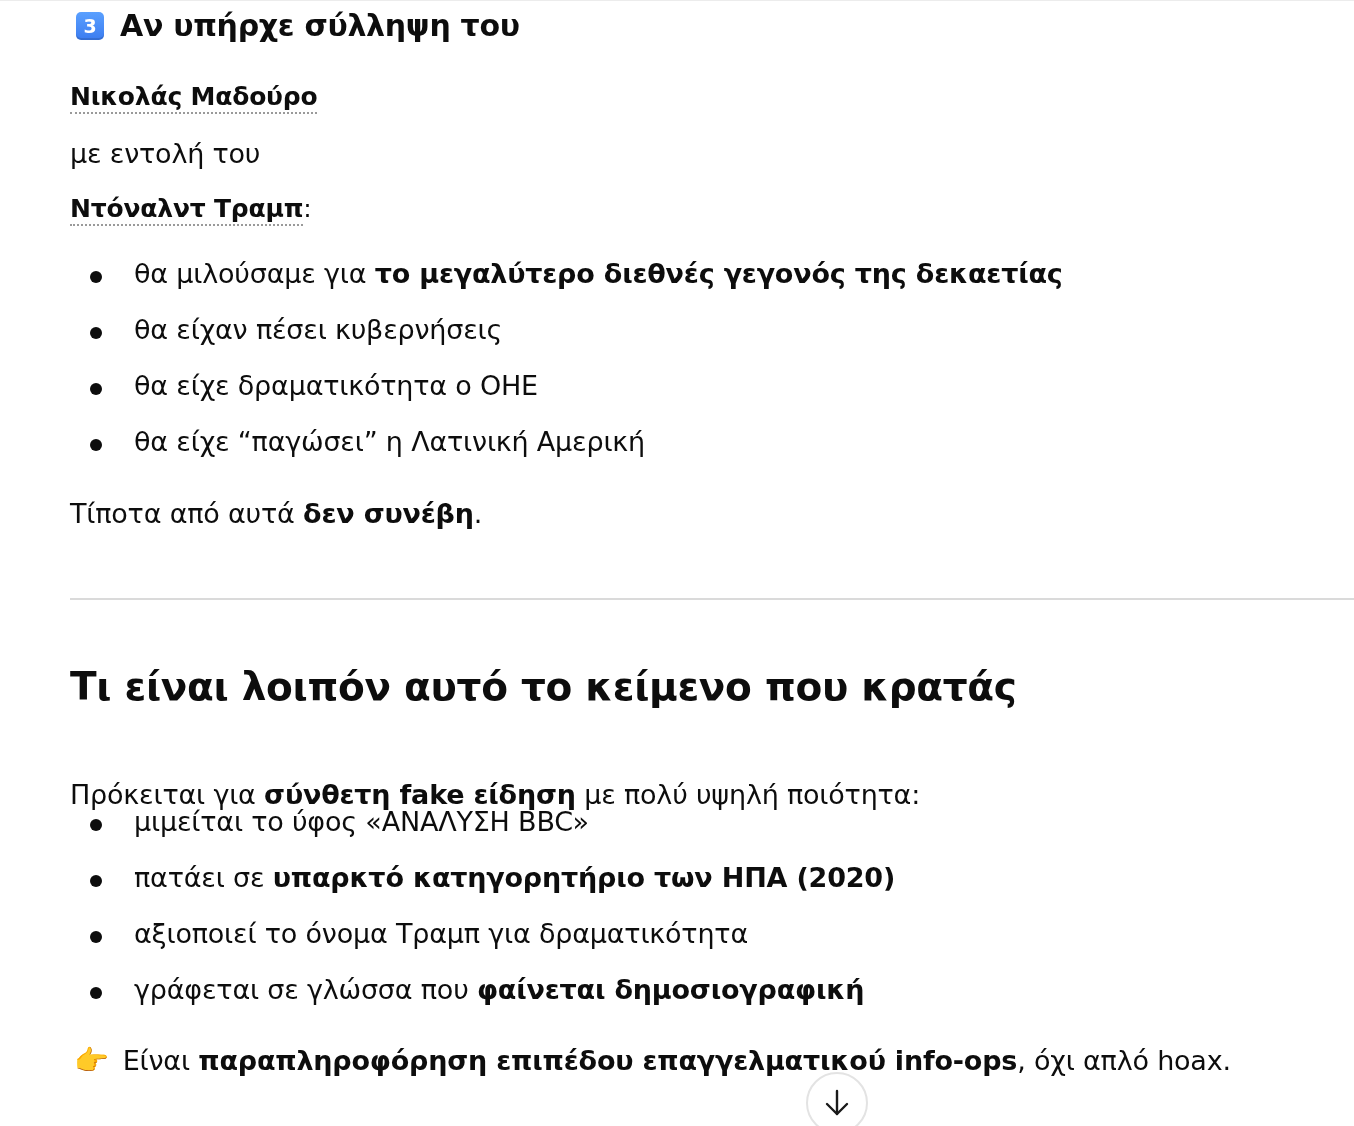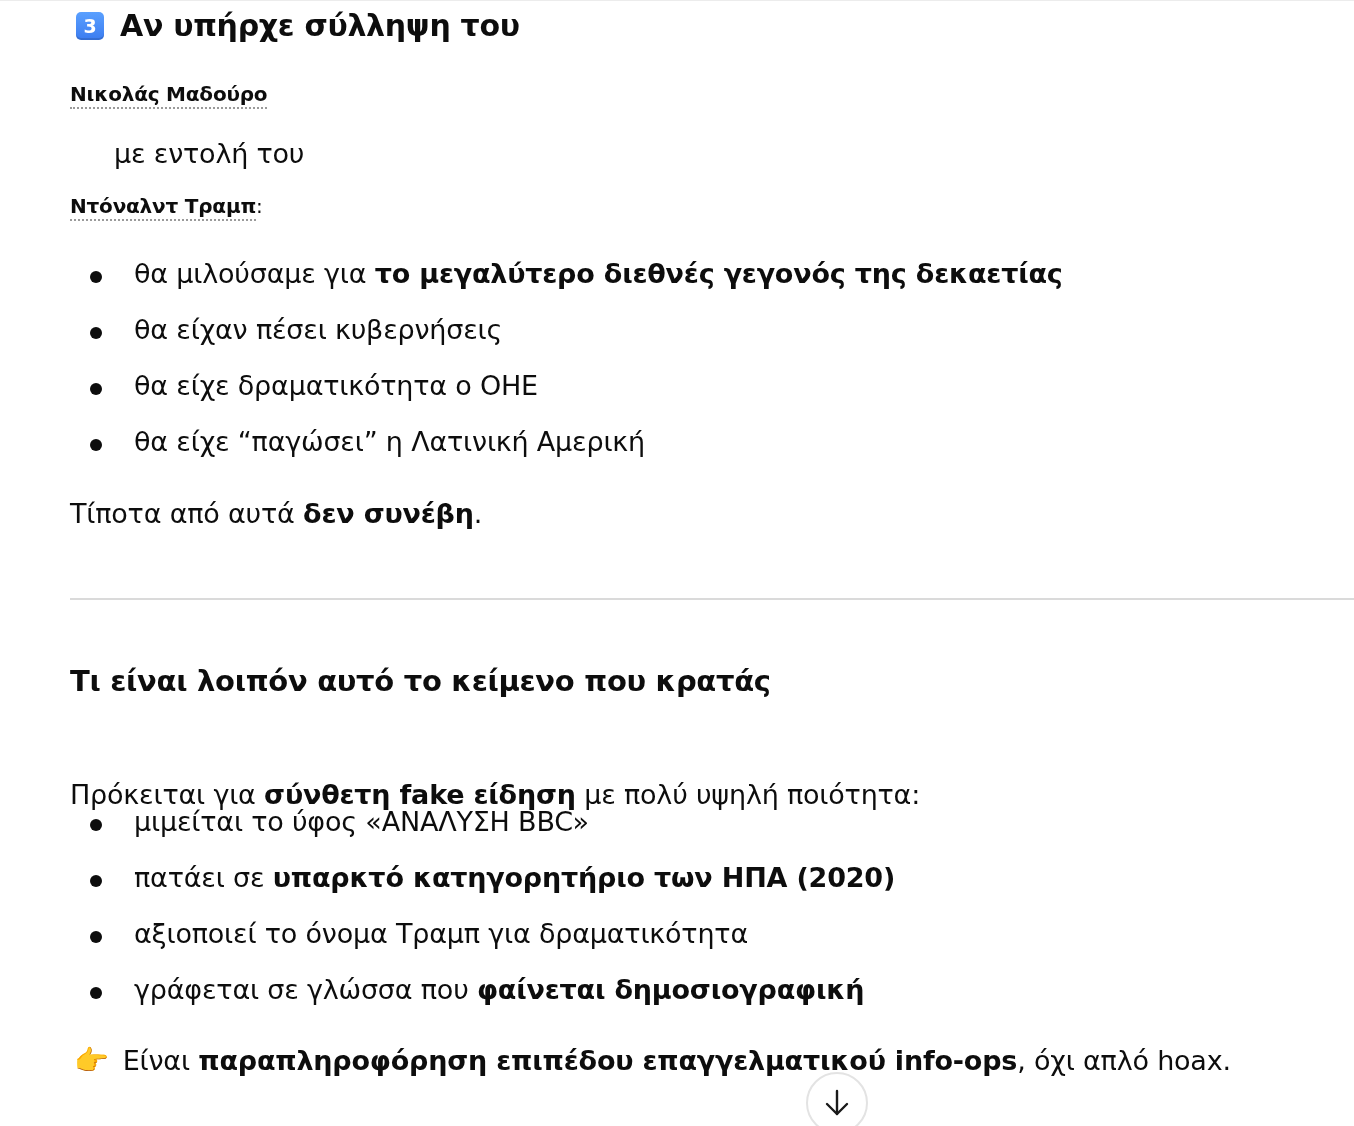--- a/index.html
+++ b/index.html
@@ -49,21 +49,21 @@
     background: linear-gradient(180deg, #5aa0ff 0%, #3b7cf0 100%);
     color: #ffffff;
     font-size: 19px;
     font-weight: 700;
     margin-right: 16px;
     box-shadow: inset 0 -2px 0 rgba(0,0,0,0.12);
   }
   .entity {
     position: absolute;
     left: 0;
-    font-size: 20px;
+    font-size: 25px;
     font-weight: 600;
     white-space: nowrap;
     letter-spacing: -0.2px;
   }
   .entity .name {
     border-bottom: 2px dotted #9a9a9a;
     padding-bottom: 1px;
     cursor: pointer;
   }
   .plain {
@@ -108,21 +108,21 @@
     left: 0;
     top: 598px;
     width: 1284px;
     height: 2px;
     background: #dadada;
   }
   .h2 {
     position: absolute;
     left: 0;
     top: 664px;
-    font-size: 29px;
+    font-size: 39px;
     font-weight: 700;
     white-space: nowrap;
     letter-spacing: -0.3px;
   }
   .pointing {
     display: inline-block;
     font-size: 28px;
     margin-right: 14px;
   }
   .scroll-btn {
@@ -151,21 +151,21 @@
 
   <div class="h3">
     <span class="keycap">3</span>
     <span>Αν υπήρχε σύλληψη του</span>
   </div>
 
   <div class="entity" style="top:82px;">
     <span class="name">Νικολάς Μαδούρο</span>
   </div>
 
-  <div class="plain" style="top:138px;margin-left:44px;">με εντολή του</div>
+  <div class="plain" style="top:138px;">με εντολή του</div>
 
   <div class="entity" style="top:194px;">
     <span class="name">Ντόναλντ Τραμπ</span><span style="font-weight:400">:</span>
   </div>
 
   <ul class="list" style="top:258px;">
     <li style="top:0px;">
       <span class="bullet"></span>
       <span class="txt"><span>θα μιλούσαμε για </span><b>το μεγαλύτερο διεθνές γεγονός της δεκαετίας</b></span>
     </li>

